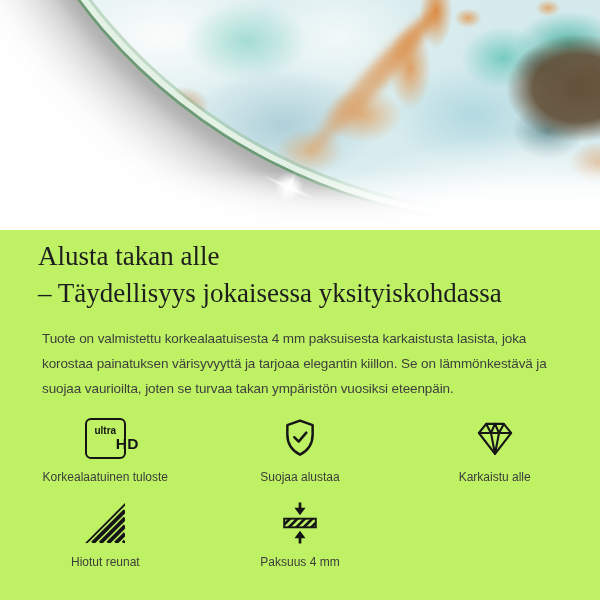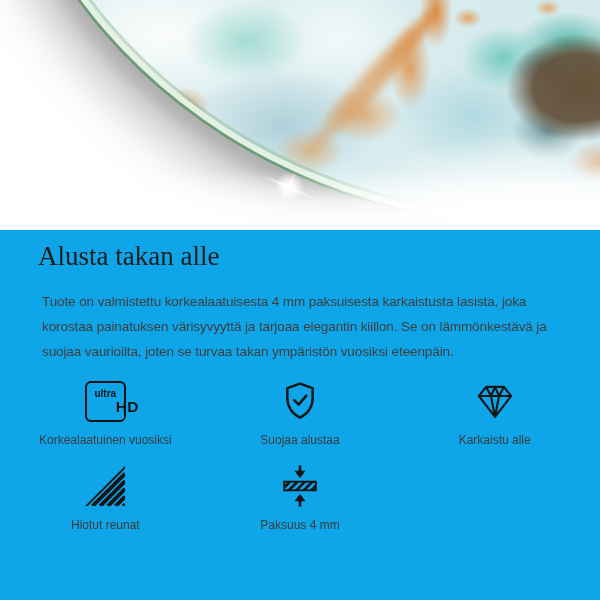--- a/index.html
+++ b/index.html
@@ -1,21 +1,21 @@
 <!DOCTYPE html>
 <html><head>
 <meta charset="utf-8">
 <style>
   html,body { margin:0; padding:0; }
   body {
     width:600px; height:600px; overflow:hidden; background:#fff;
     font-family:"Liberation Sans","DejaVu Sans",sans-serif;
     -webkit-font-smoothing:antialiased;
   }
-  .page { width:600px; height:600px; position:relative; background:#0ea5e9; }
+  .page { width:600px; height:600px; position:relative; background:#bef264; }
 
   
   .hero { position:relative; width:600px; height:230px; overflow:hidden; background:#fff; }
   .glass {
     position:absolute; left:-25px; top:-840px; width:1110px; height:1060px;
     border-radius:50%;
     border:3.5px solid #6f9a77;
     box-shadow:
       -22px 26px 48px rgba(110,110,110,0.42),
       -8px 10px 16px rgba(130,130,130,0.30),
@@ -109,34 +109,35 @@
       <div class="vein"></div>
     </div>
     <div class="fade-corner"></div>
     <div class="fade-bottom"></div>
     <div class="sparkle"></div>
   </div>
 
   <div class="content">
     <h1>
       <span class="h-line">Alusta takan alle</span>
+      <span class="h-line">– Täydellisyys jokaisessa yksityiskohdassa</span>
     </h1>
     <p class="desc">Tuote on valmistettu korkealaatuisesta 4 mm paksuisesta karkaistusta lasista, joka korostaa painatuksen värisyvyyttä ja tarjoaa elegantin kiillon. Se on lämmönkestävä ja suojaa vaurioilta, joten se turvaa takan ympäristön vuosiksi eteenpäin.</p>
 
     <div class="features">
 
 
       <div class="feature">
         <div class="icon-wrap">
           <div class="hd-box">
             <span class="hd-top">ultra</span>
             <span class="hd-bottom">HD</span>
           </div>
         </div>
-        <div class="feature-label">Korkealaatuinen vuosiksi</div>
+        <div class="feature-label">Korkealaatuinen tuloste</div>
       </div>
 
       <div class="feature">
         <div class="icon-wrap">
           <svg width="46" height="46" viewBox="0 0 48 48" fill="none" stroke="#161616" stroke-width="2.6" stroke-linecap="round" stroke-linejoin="round">
             <path d="M24 5.8 L37.2 10.6 V20.5 C37.2 30.6 31.6 37.3 24 41.4 C16.4 37.3 10.8 30.6 10.8 20.5 V10.6 Z"></path>
             <path d="M18 23.2 L22.6 27.8 L30.6 18.4"></path>
           </svg>
         </div>
         <div class="feature-label">Suojaa alustaa</div>

